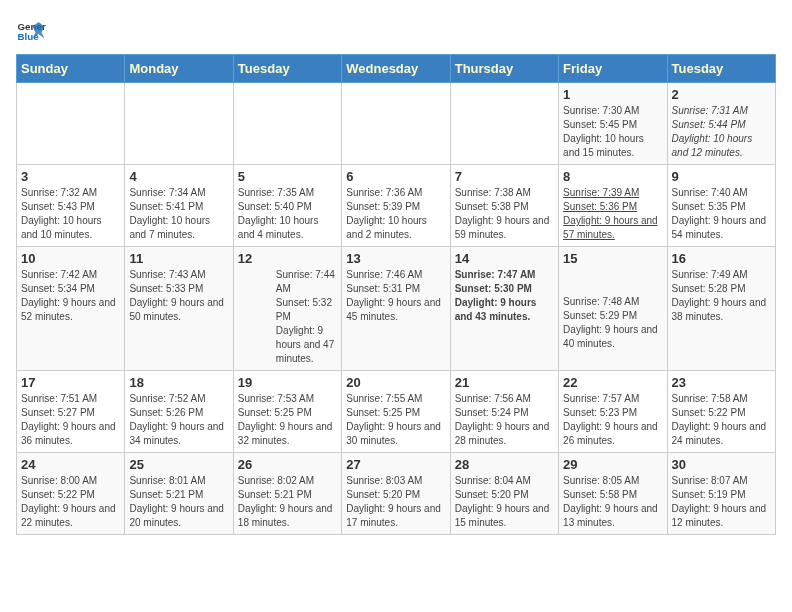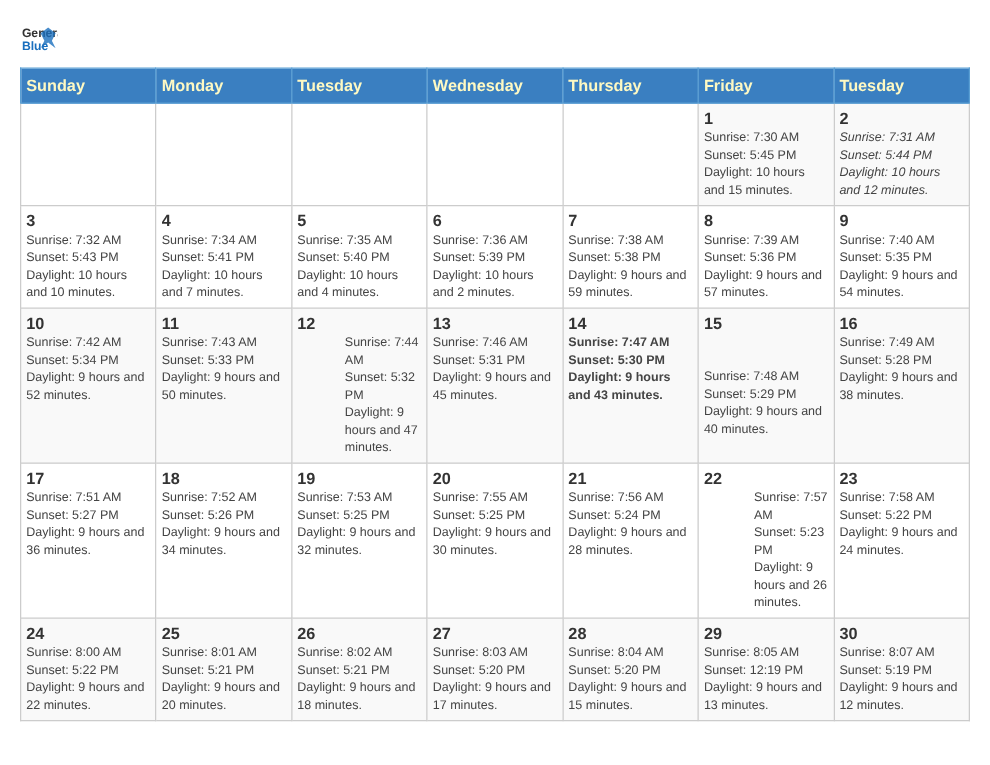--- a/index.html
+++ b/index.html
@@ -154,21 +154,21 @@
 Daylight: 10 hours and 2 minutes.</div>
         </td>
         <td>
           <span class="day-number">7</span>
           <div class="day-info" style="white-space: pre-line;">Sunrise: 7:38 AM
 Sunset: 5:38 PM
 Daylight: 9 hours and 59 minutes.</div>
         </td>
         <td>
           <span class="day-number">8</span>
-          <div class="day-info" style="white-space: pre-line;">Sunrise: 7:39 AM
+          <div class="day-info" style="white-space: pre-line; text-decoration: underline;">Sunrise: 7:39 AM
 Sunset: 5:36 PM
 Daylight: 9 hours and 57 minutes.</div>
         </td>
         <td>
           <span class="day-number">9</span>
           <div class="day-info" style="white-space: pre-line;">Sunrise: 7:40 AM
 Sunset: 5:35 PM
 Daylight: 9 hours and 54 minutes.</div>
         </td>
       </tr>
@@ -242,21 +242,21 @@
 Daylight: 9 hours and 30 minutes.</div>
         </td>
         <td>
           <span class="day-number">21</span>
           <div class="day-info" style="white-space: pre-line;">Sunrise: 7:56 AM
 Sunset: 5:24 PM
 Daylight: 9 hours and 28 minutes.</div>
         </td>
         <td>
           <span class="day-number">22</span>
-          <div class="day-info" style="white-space: pre-line; margin-left: 40px;">Sunrise: 7:57 AM
+          <div class="day-info" style="white-space: pre-line;">Sunrise: 7:57 AM
 Sunset: 5:23 PM
 Daylight: 9 hours and 26 minutes.</div>
         </td>
         <td>
           <span class="day-number">23</span>
           <div class="day-info" style="white-space: pre-line;">Sunrise: 7:58 AM
 Sunset: 5:22 PM
 Daylight: 9 hours and 24 minutes.</div>
         </td>
       </tr>
@@ -287,21 +287,21 @@
         </td>
         <td>
           <span class="day-number">28</span>
           <div class="day-info" style="white-space: pre-line;">Sunrise: 8:04 AM
 Sunset: 5:20 PM
 Daylight: 9 hours and 15 minutes.</div>
         </td>
         <td>
           <span class="day-number">29</span>
           <div class="day-info" style="white-space: pre-line;">Sunrise: 8:05 AM
-Sunset: 12:19 PM
+Sunset: 5:58 PM
 Daylight: 9 hours and 13 minutes.</div>
         </td>
         <td>
           <span class="day-number">30</span>
           <div class="day-info" style="white-space: pre-line;">Sunrise: 8:07 AM
 Sunset: 5:19 PM
 Daylight: 9 hours and 12 minutes.</div>
         </td>
       </tr>
     </tbody>

